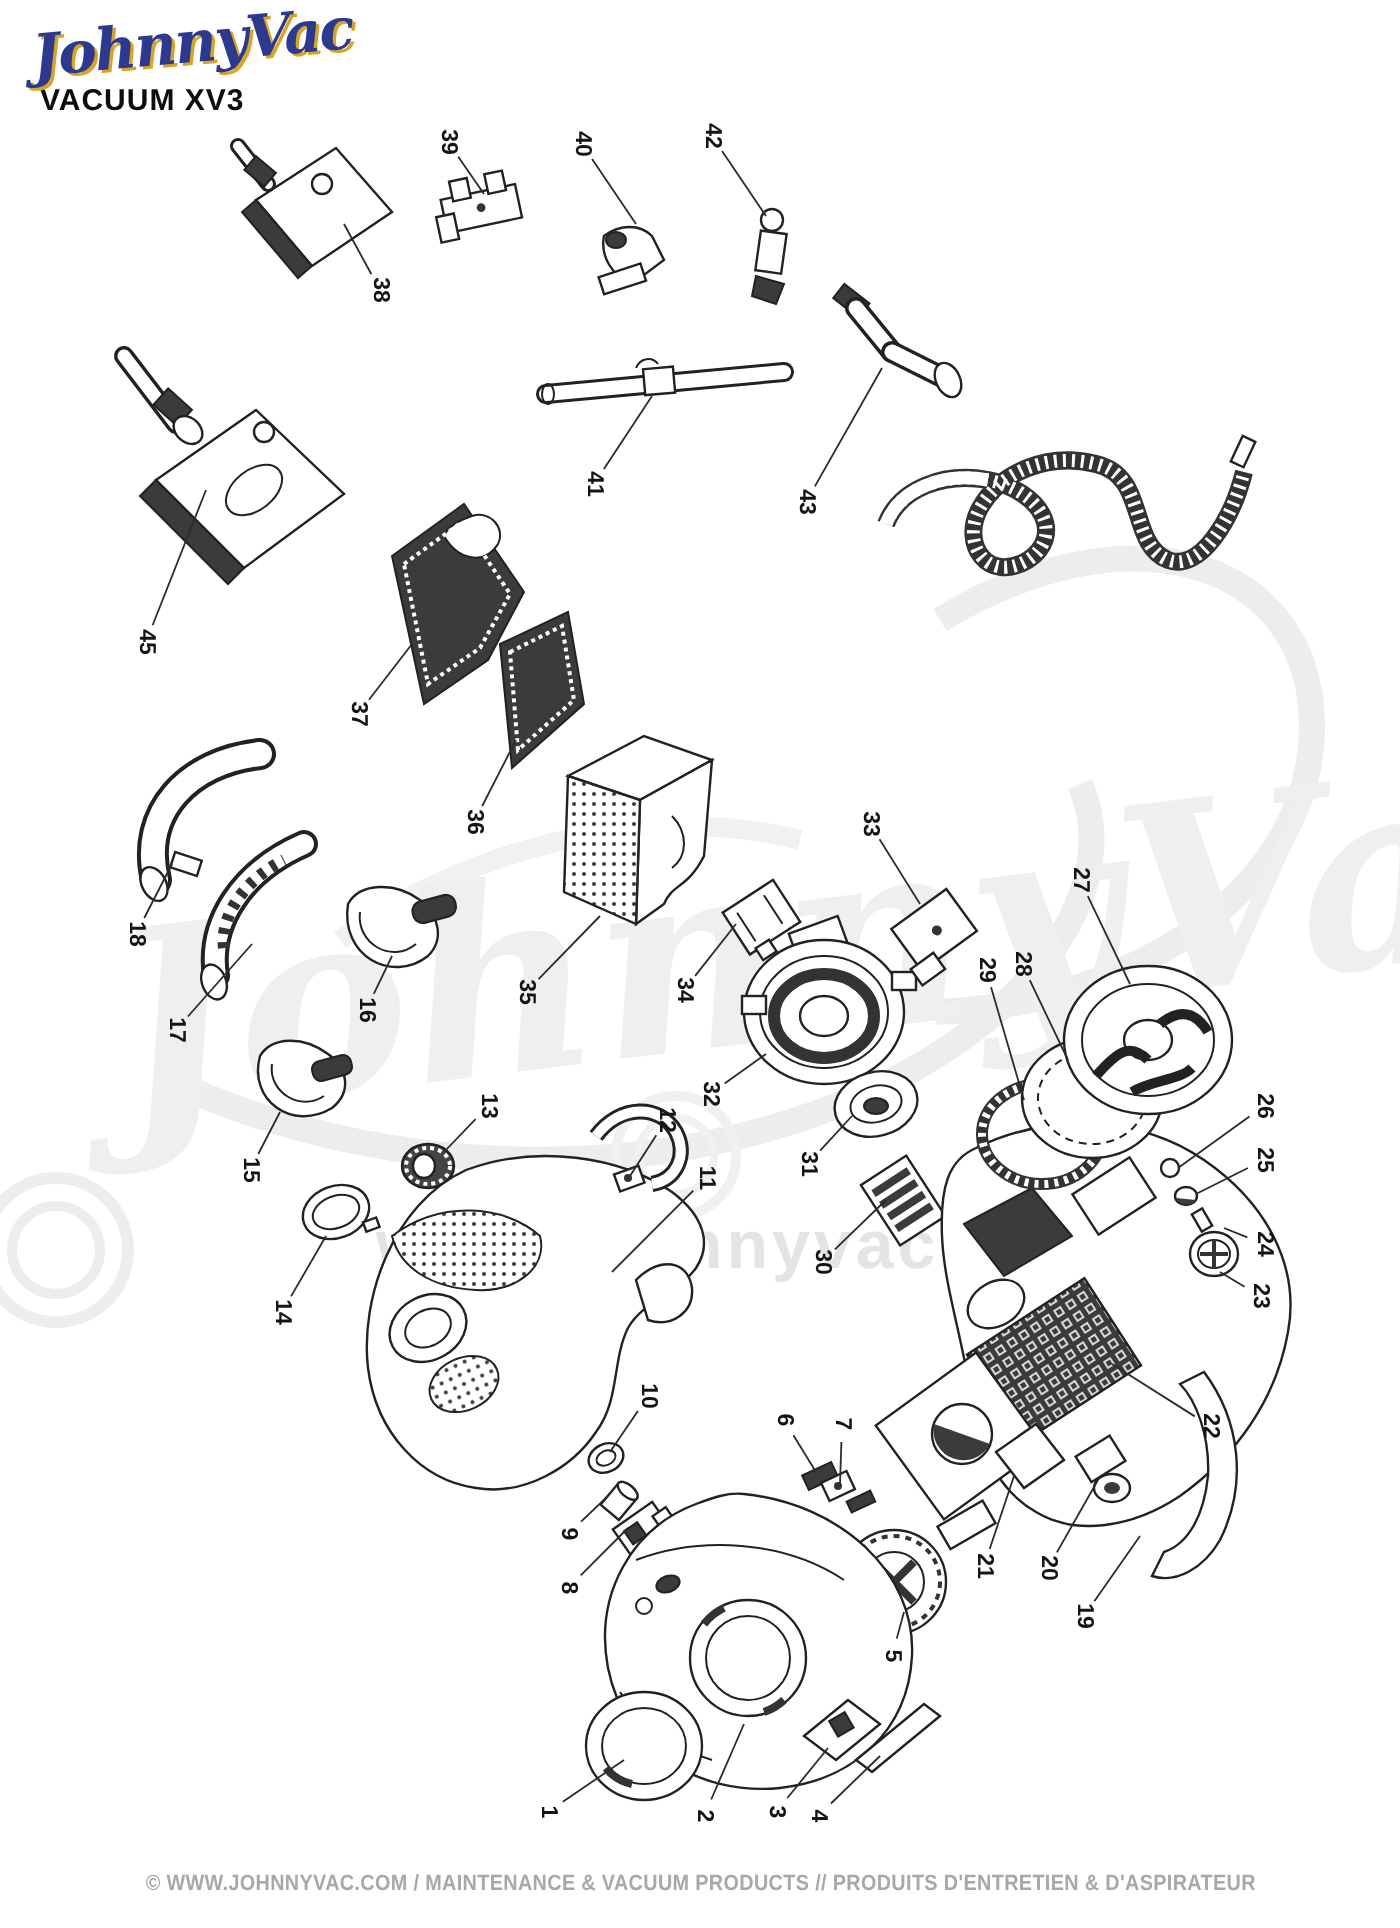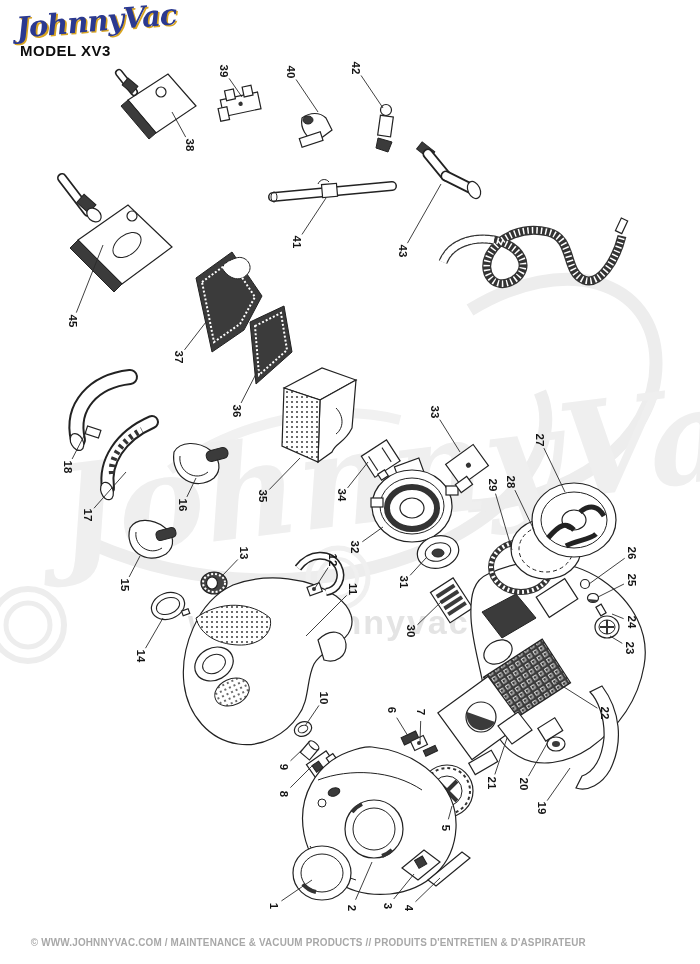--- a/index.html
+++ b/index.html
@@ -5,42 +5,42 @@
   html,body{margin:0;padding:0;background:#ffffff;}
   .page{position:relative;width:700px;height:964px;background:#ffffff;overflow:hidden;
         font-family:"Liberation Sans",sans-serif;}
   #diagram-svg{position:absolute;left:0;top:0;width:700px;height:964px;}
   .hdr{position:absolute;left:16px;top:4px;z-index:5;}
   .logo-script{display:inline-block;font-family:"DejaVu Serif",serif;font-style:italic;
         font-weight:700;font-size:29px;color:#2b3990;transform:rotate(-5deg);
         text-shadow:1.5px 1.5px 0 #d9a520;letter-spacing:-1px;}
   .model{margin-top:4px;margin-left:4px;font-size:15px;font-weight:700;color:#0d0d0d;
         letter-spacing:0.5px;}
-  .ftr{position:absolute;left:0;right:0;bottom:14px;text-align:left;z-index:5;}
+  .ftr{position:absolute;left:0;right:0;bottom:14px;text-align:center;z-index:5;}
   .ftr span{display:inline-block;font-size:11px;font-weight:700;color:#a8a8a8;
         letter-spacing:0.2px;transform:scaleX(0.9);white-space:nowrap;}
   .part-label{font:700 11.5px "Liberation Sans",sans-serif;fill:#141414;
         text-anchor:middle;dominant-baseline:central;}
   .leader{stroke:#2b2b2b;stroke-width:0.9;fill:none;}
   .wm-script{font-family:"DejaVu Serif",serif;font-style:italic;font-weight:700;
         font-size:130px;fill:#efefef;}
   .wm-url{font-family:"Liberation Sans",sans-serif;font-weight:700;font-size:34px;
         fill:#e4e4e4;letter-spacing:2px;}
   .ln{fill:#ffffff;stroke:#222222;stroke-width:1.2;}
   .dk{fill:#3b3b3b;stroke:#222222;stroke-width:1;}
   .thin{fill:none;stroke:#222222;stroke-width:1;}
 </style>
 </head>
 <body>
 
 <div class="page">
 
   <div class="hdr">
     <span class="logo-script">JohnnyVac</span>
-    <div class="model">MODEL XV3</div>
+    <div class="model">VACUUM XV3</div>
   </div>
 
   <svg id="diagram-svg" viewBox="0 0 700 964">
     <defs>
       <pattern id="dotsP" patternUnits="userSpaceOnUse" width="5" height="5">
         <rect width="5" height="5" fill="#ffffff"></rect>
         <circle cx="2" cy="2" r="1" fill="#3b3b3b"></circle>
       </pattern>
       <pattern id="gridP" patternUnits="userSpaceOnUse" width="7" height="7">
         <rect width="7" height="7" fill="#3b3b3b"></rect>

